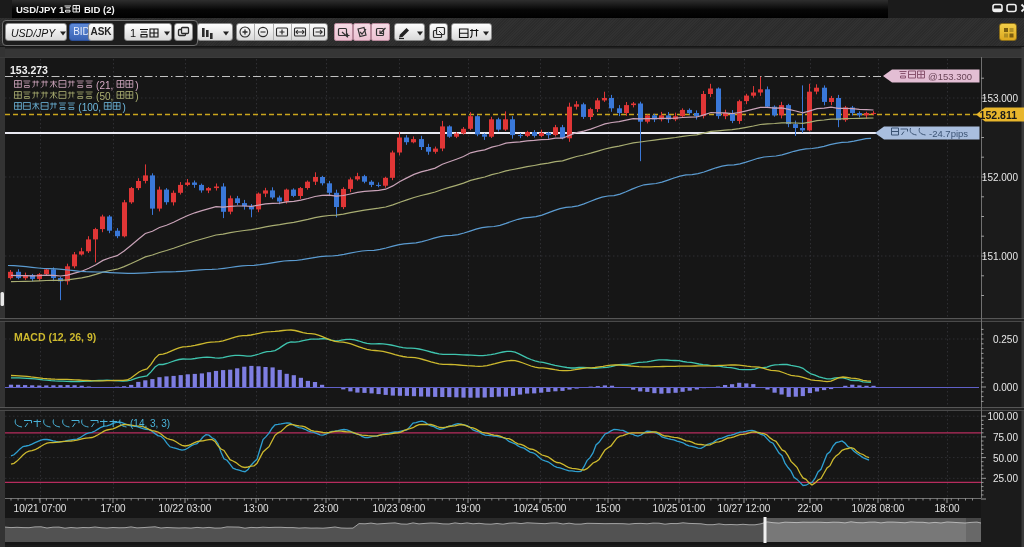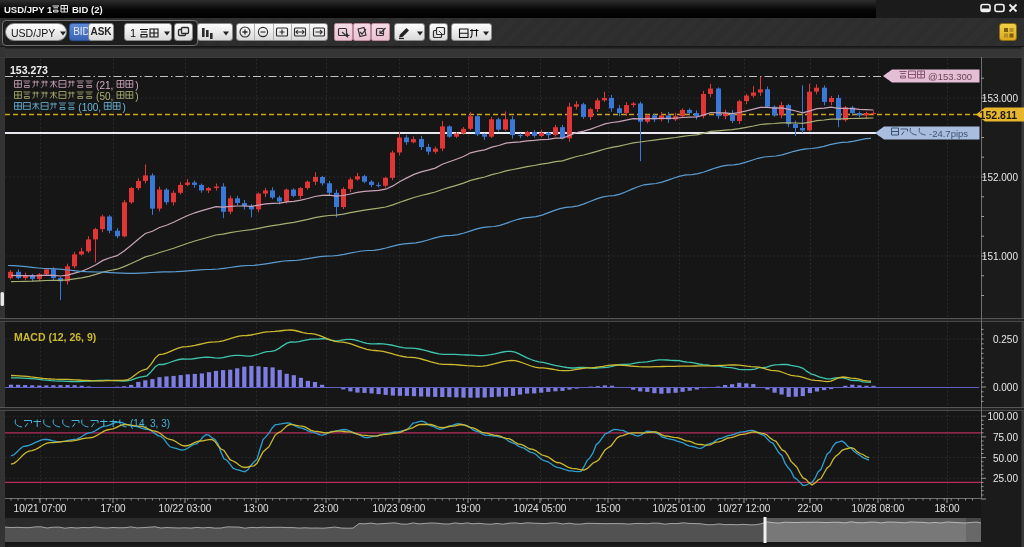--- a/index.html
+++ b/index.html
@@ -1,15 +1,15 @@
 <!DOCTYPE html>
 <html><head><meta charset="utf-8"><style>
 *{margin:0;padding:0}
 body{width:1024px;height:547px;overflow:hidden;background:#1b1b1b;font-family:"Liberation Sans",sans-serif;position:relative}
-#title{position:absolute;left:0;top:0;width:876px;height:18px;background:linear-gradient(#2e2e2e,#060606 55%,#000);border-bottom:1px solid #000}
+#title{position:absolute;left:12px;top:0;width:876px;height:18px;background:linear-gradient(#2e2e2e,#060606 55%,#000);border-bottom:1px solid #000}
 #tools{position:absolute;left:0;top:18px;width:1024px;height:28px;background:#2d2d2d;background-image:repeating-linear-gradient(135deg,rgba(255,255,255,0.02) 0 1px,rgba(0,0,0,0.04) 1px 2px);border-bottom:1px solid #161616}
 </style></head><body>
 <svg width="1024" height="547" style="position:absolute;left:0;top:0">
     <rect x="0" y="46" width="1024" height="501" fill="#1b1b1b"></rect>
     <rect x="0" y="46" width="1024" height="2.5" fill="#1f1f1f"></rect>
     <rect x="0" y="48.5" width="1024" height="8.5" fill="#363636"></rect>
     <rect x="10.5" y="59" width="4" height="6.5" fill="#8f8f8f"></rect>
     <rect x="5.0" y="57" width="976.0" height="488" fill="#161616"></rect>
     <rect x="0" y="46" width="5" height="501" fill="#333333"></rect>
     <rect x="0.5" y="292" width="3.5" height="14" rx="1.5" fill="#e8e8e8"></rect>
@@ -731,21 +731,21 @@
     </svg>
     <svg width="60" height="18" style="position:absolute;left:979px;top:0">
       <rect x="2" y="4.5" width="9" height="7" rx="2" fill="none" stroke="#f0f0f0" stroke-width="1.6"></rect>
       <rect x="2" y="8.5" width="9" height="3" rx="1.5" fill="#f0f0f0"></rect>
       <rect x="16" y="4.5" width="9" height="7" rx="2" fill="none" stroke="#f0f0f0" stroke-width="1.6"></rect>
       <path d="M30.5 4.5L37.5 11.5M37.5 4.5L30.5 11.5" stroke="#f0f0f0" stroke-width="1.8"></path>
     </svg>
   </div>
 <div id="tools">
     <div style="position:absolute;left:2px;top:2px;width:194px;height:24px;border:1px solid #6f6f6f;border-radius:4px;background:#1d1d1d"></div>
-    <div style="position:absolute;left:5px;top:5px;width:62px;height:18px;background:linear-gradient(#fefefe,#d9d9d9);border:1px solid #8a8a8a;border-radius:9px;box-sizing:border-box;">
+    <div style="position:absolute;left:5px;top:5px;width:62px;height:18px;background:linear-gradient(#fefefe,#d9d9d9);border:1px solid #8a8a8a;border-radius:3px;box-sizing:border-box;font-style:italic;">
       <span style="position:absolute;left:5px;top:2.5px;font-size:10.5px;color:#111">USD/JPY</span>
       <svg width="62" height="18" style="position:absolute;left:0;top:0">
         <g transform="translate(54,7.5)">
           <path d="M0 0L6 0L3 4Z" fill="#222"></path>
         </g>
       </svg>
     </div>
     <div style="position:absolute;left:69px;top:5px;width:25px;height:18px;background:linear-gradient(#5e8ad8,#3a63b4);border:1px solid #2c4f96;border-radius:3px;box-sizing:border-box;color:#e8eefc;font-size:10px;font-weight:normal;text-align:center;line-height:16px">BID</div>
     <div style="position:absolute;left:88px;top:5px;width:26px;height:18px;background:linear-gradient(#fefefe,#d9d9d9);border:1px solid #8a8a8a;border-radius:3px;box-sizing:border-box;">
       <div style="font-size:10px;font-weight:bold;color:#222;text-align:center;line-height:16px">ASK</div>

